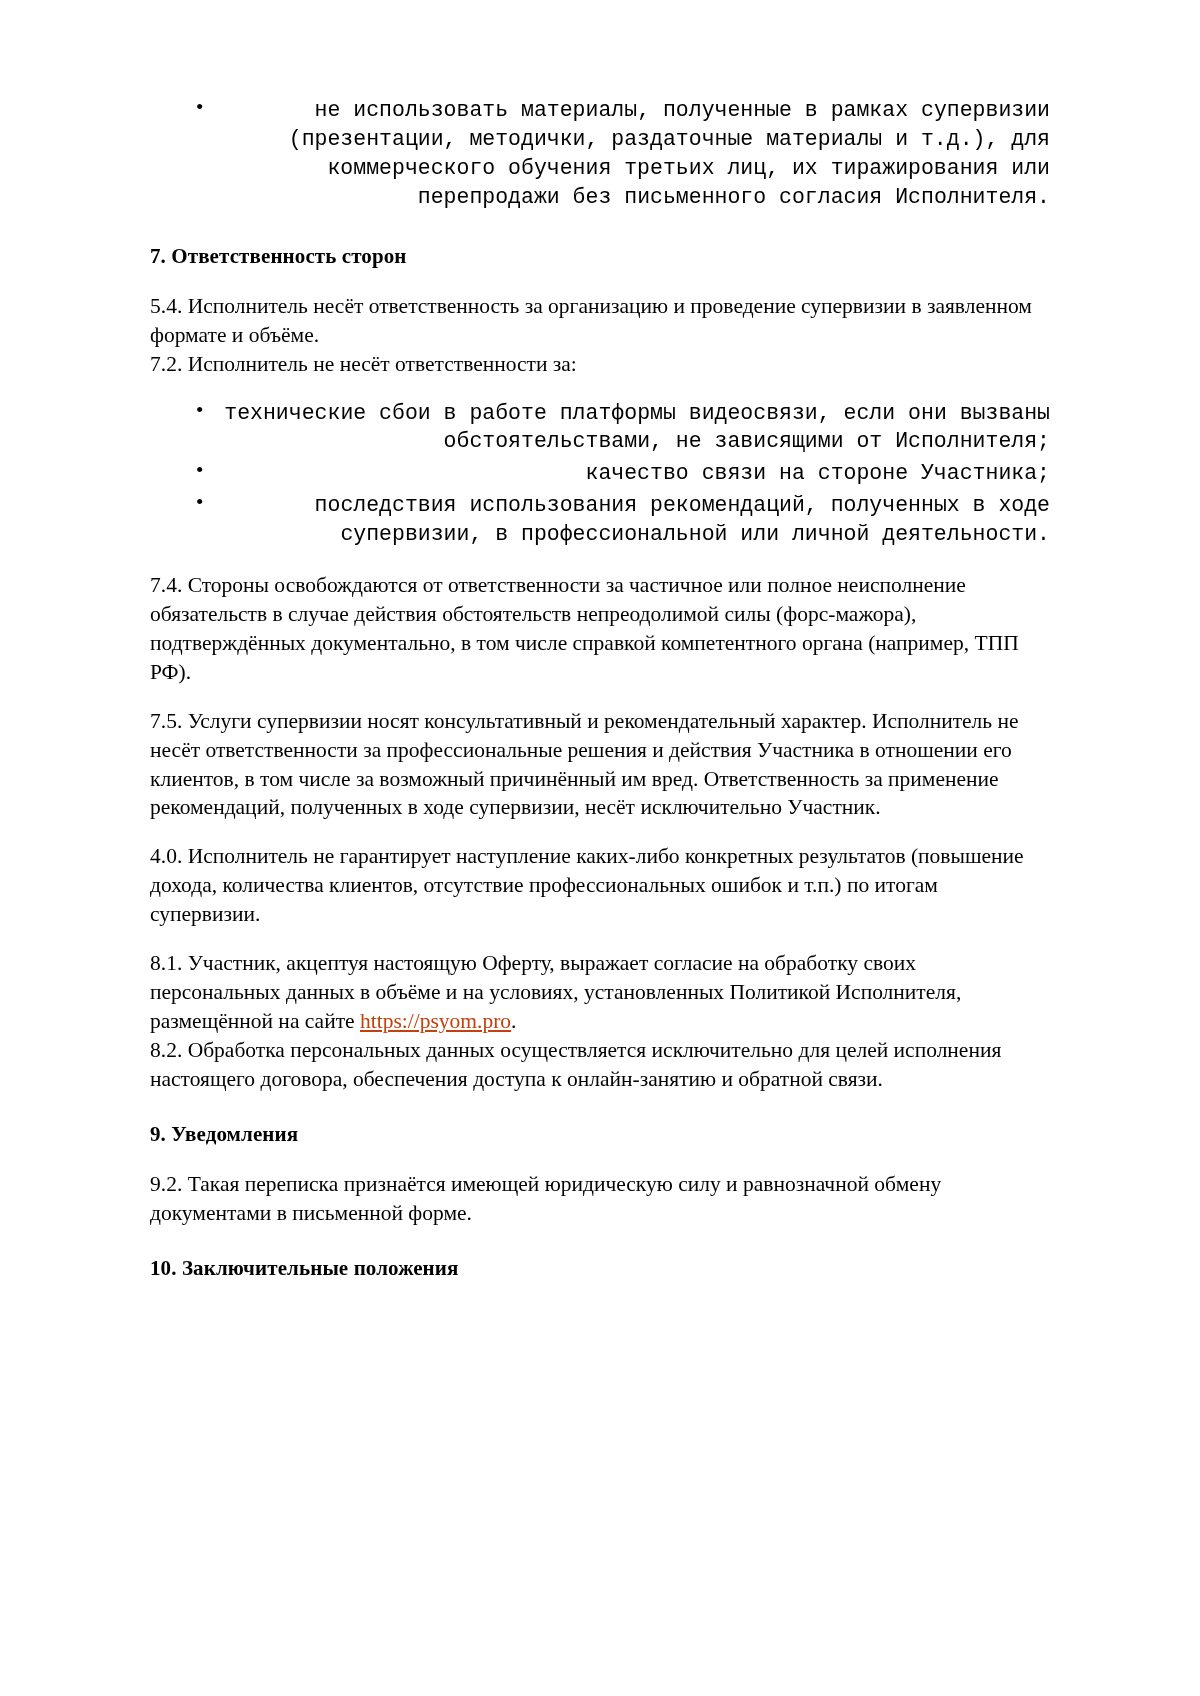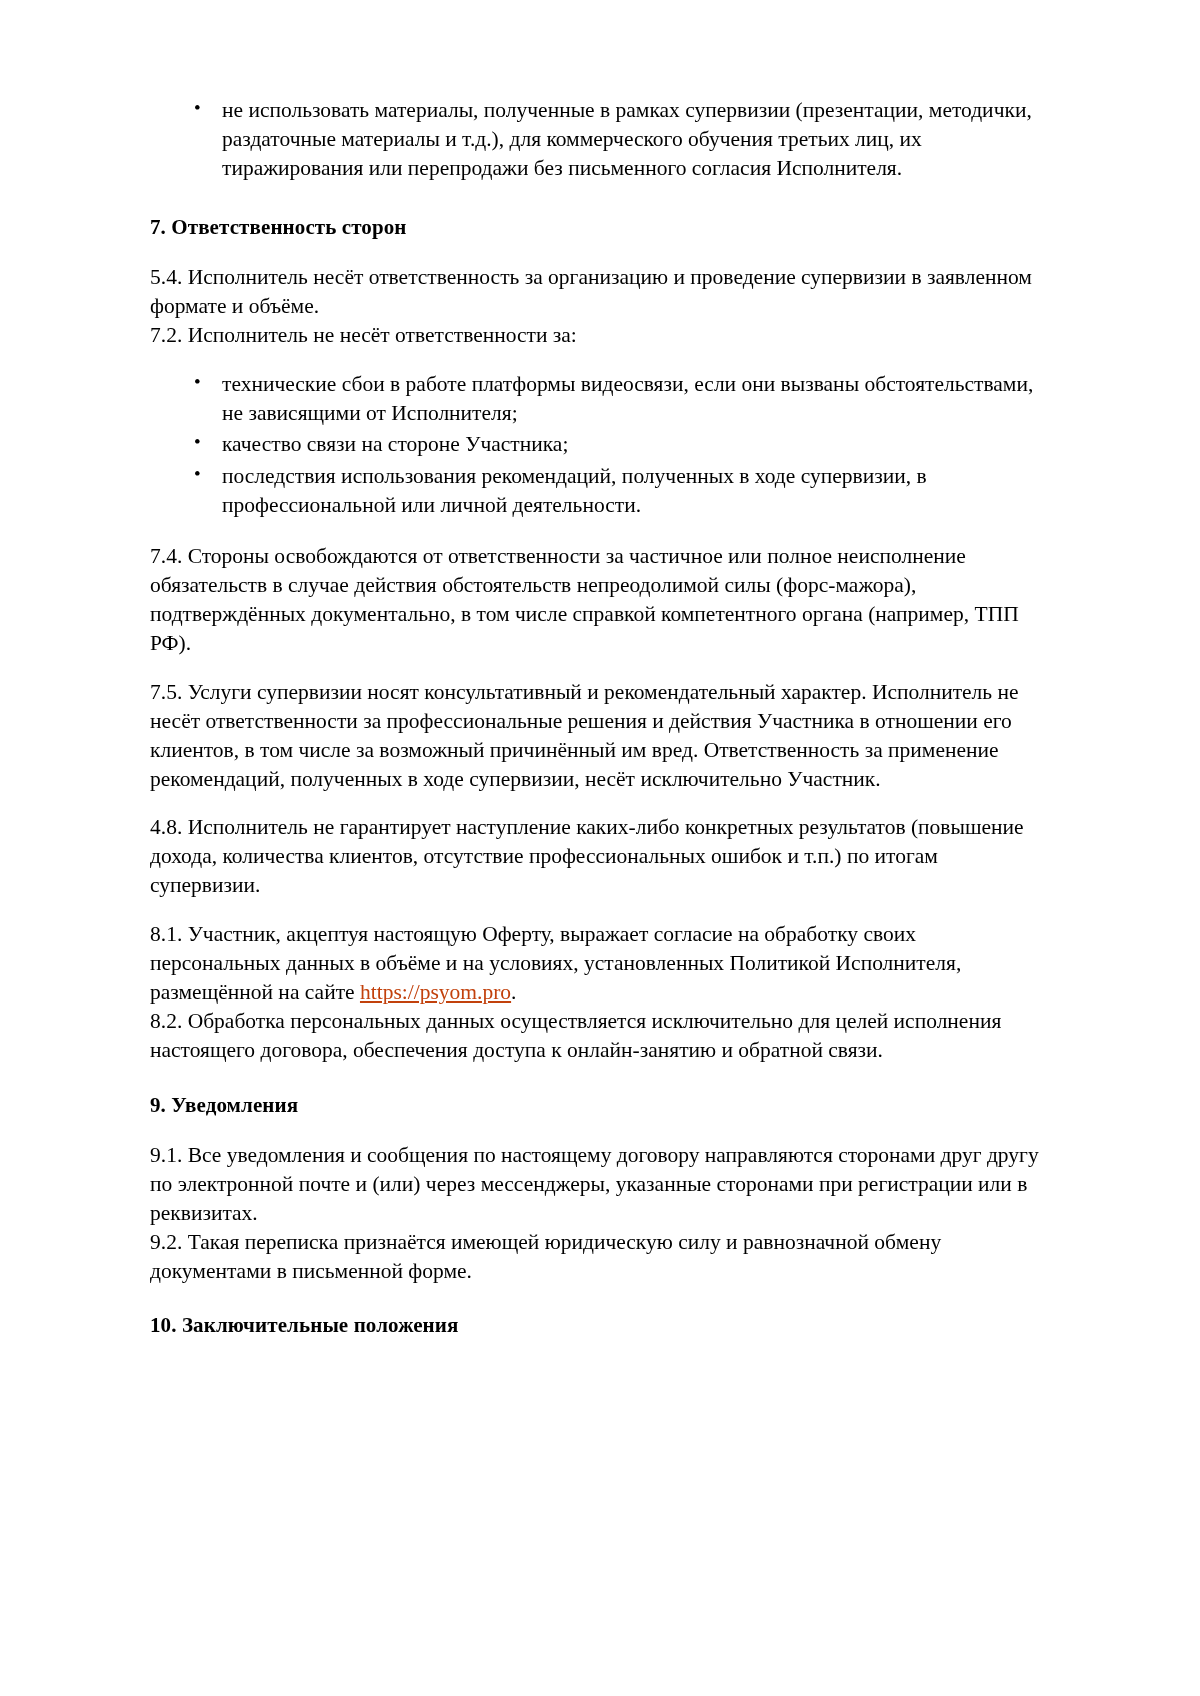--- a/index.html
+++ b/index.html
@@ -48,21 +48,22 @@
   }
   ul.bullets {
     margin: 0 0 22px 0;
     padding: 0 0 0 72px;
     list-style: none;
   }
   ul.bullets li {
     position: relative;
     margin: 0 0 3px 0;
     padding-left: 0;
-    text-align: left;
+    text-align: right;
+    font-family: Liberation Mono, monospace;
   }
   ul.bullets li::before {
     content: "\2022";
     position: absolute;
     left: -28px;
     top: -1px;
     font-size: 19px;
     line-height: 1.42;
   }
   a.link {
@@ -86,29 +87,28 @@
     <p class="para">7.2. Исполнитель не несёт ответственности за:</p>
 
     <ul class="bullets">
       <li>технические сбои в работе платформы видеосвязи, если они вызваны обстоятельствами, не зависящими от Исполнителя;</li>
       <li>качество связи на стороне Участника;</li>
       <li>последствия использования рекомендаций, полученных в ходе супервизии, в профессиональной или личной деятельности.</li>
     </ul>
 
     <p class="para">7.4. Стороны освобождаются от ответственности за частичное или полное неисполнение обязательств в случае действия обстоятельств непреодолимой силы (форс-мажора), подтверждённых документально, в том числе справкой компетентного органа (например, ТПП РФ).</p>
     <p class="para">7.5. Услуги супервизии носят консультативный и рекомендательный характер. Исполнитель не несёт ответственности за профессиональные решения и действия Участника в отношении его клиентов, в том числе за возможный причинённый им вред. Ответственность за применение рекомендаций, полученных в ходе супервизии, несёт исключительно Участник.</p>
-    <p class="para"> 4.8. Исполнитель не гарантирует наступление каких-либо конкретных результатов (повышение дохода, количества клиентов, отсутствие профессиональных ошибок и т.п.) по итогам супервизии.</p>
+    <p class="para"> 4.0. Исполнитель не гарантирует наступление каких-либо конкретных результатов (повышение дохода, количества клиентов, отсутствие профессиональных ошибок и т.п.) по итогам супервизии.</p>
 
 
     <p class="para tight">
       <span>8.1. Участник, акцептуя настоящую Оферту, выражает согласие на обработку своих персональных данных в объёме и на условиях, установленных Политикой Исполнителя, размещённой на сайте </span><a class="link" href="#">https://psyom.pro</a><span>.</span>
     </p>
     <p class="para">8.2. Обработка персональных данных осуществляется исключительно для целей исполнения настоящего договора, обеспечения доступа к онлайн-занятию и обратной связи.</p>
 
     <p class="heading">9. Уведомления</p>
 
-    <p class="para tight">9.1. Все уведомления и сообщения по настоящему договору направляются сторонами друг другу по электронной почте и (или) через мессенджеры, указанные сторонами при регистрации или в реквизитах.</p>
     <p class="para">9.2. Такая переписка признаётся имеющей юридическую силу и равнозначной обмену документами в письменной форме.</p>
 
     <p class="heading">10. Заключительные положения</p>
 
   </div>
 </div>
 
 </body></html>

